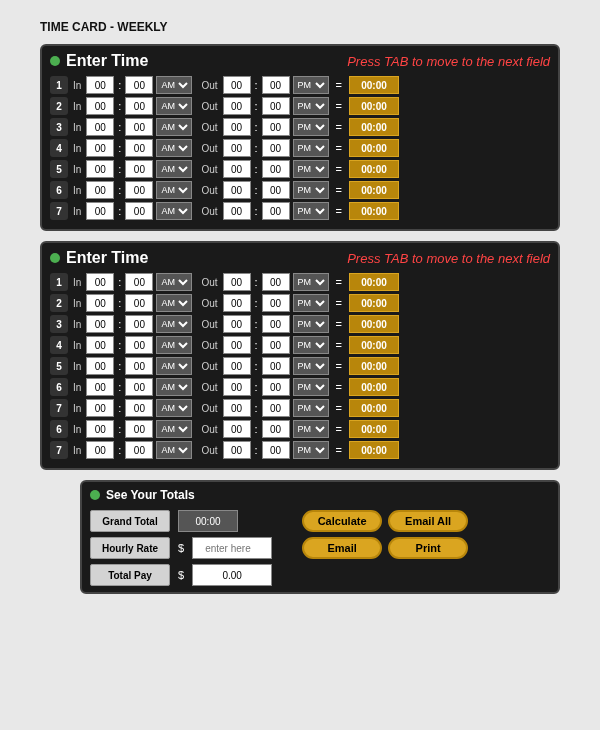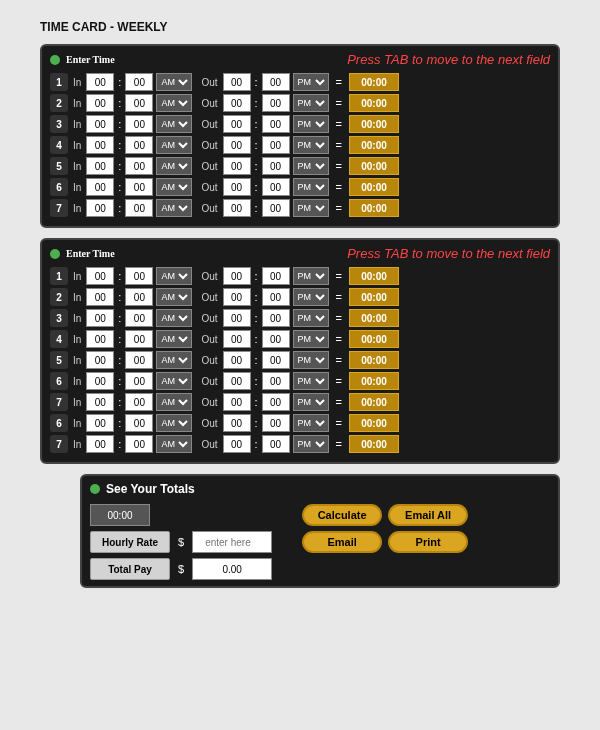--- a/index.html
+++ b/index.html
@@ -37,22 +37,21 @@
     }
     .green-dot {
       width: 10px;
       height: 10px;
       background: #4caf50;
       border-radius: 50%;
     }
     .card-header-title {
       color: #fff;
       font-weight: bold;
-      font-size: 10px;
-      font-family: Liberation Serif, serif;
+      font-size: 16px;
     }
     .card-header-hint {
       color: #ff4444;
       font-size: 13px;
       font-style: italic;
     }
     .time-row {
       display: flex;
       align-items: center;
       margin-bottom: 3px;
@@ -571,20 +570,21 @@
 <div class="totals-section">
   <div class="totals-header">
     <div class="green-dot"></div>
     <span class="totals-title">See Your Totals</span>
   </div>
   <div style="display:flex; align-items:flex-start; gap:10px;">
 
     <div style="display:flex; flex-direction:column; gap:5px;">
 
       <div class="totals-row">
+        <div class="totals-label-btn">Grand Total</div>
         <div class="totals-value-box">00:00</div>
       </div>
 
       <div class="totals-row">
         <div class="totals-label-btn">Hourly Rate</div>
         <span class="dollar-sign">$</span>
         <input class="hourly-input" type="text" placeholder="enter here" style="">
       </div>
 
       <div class="totals-row">

